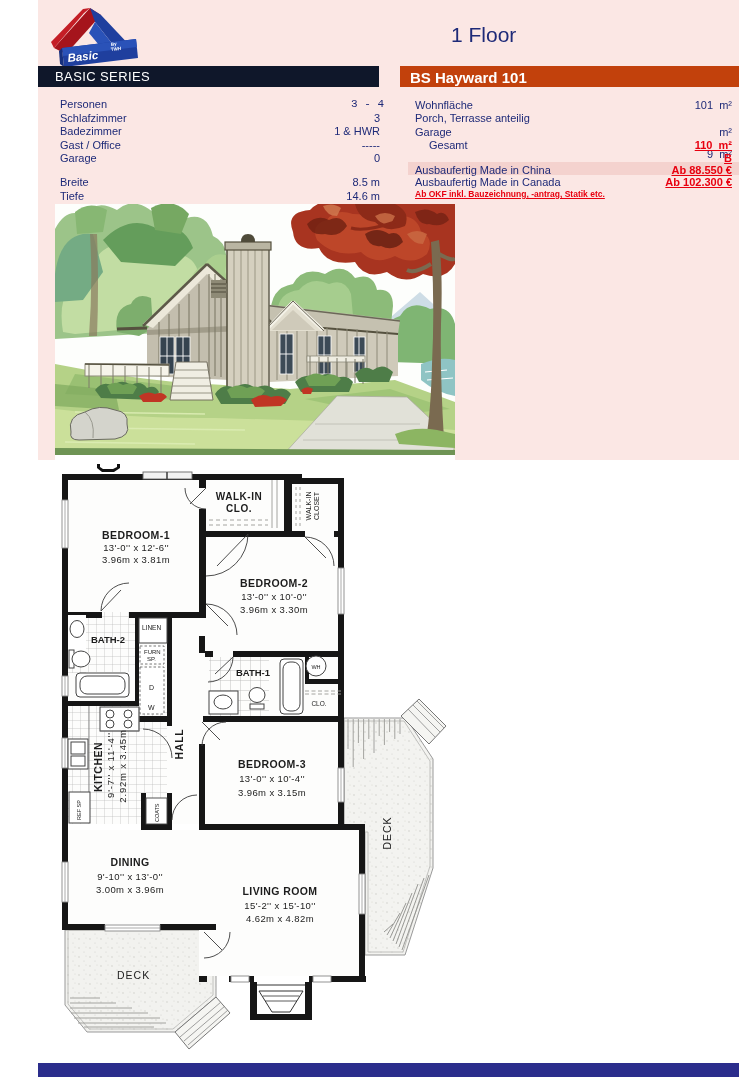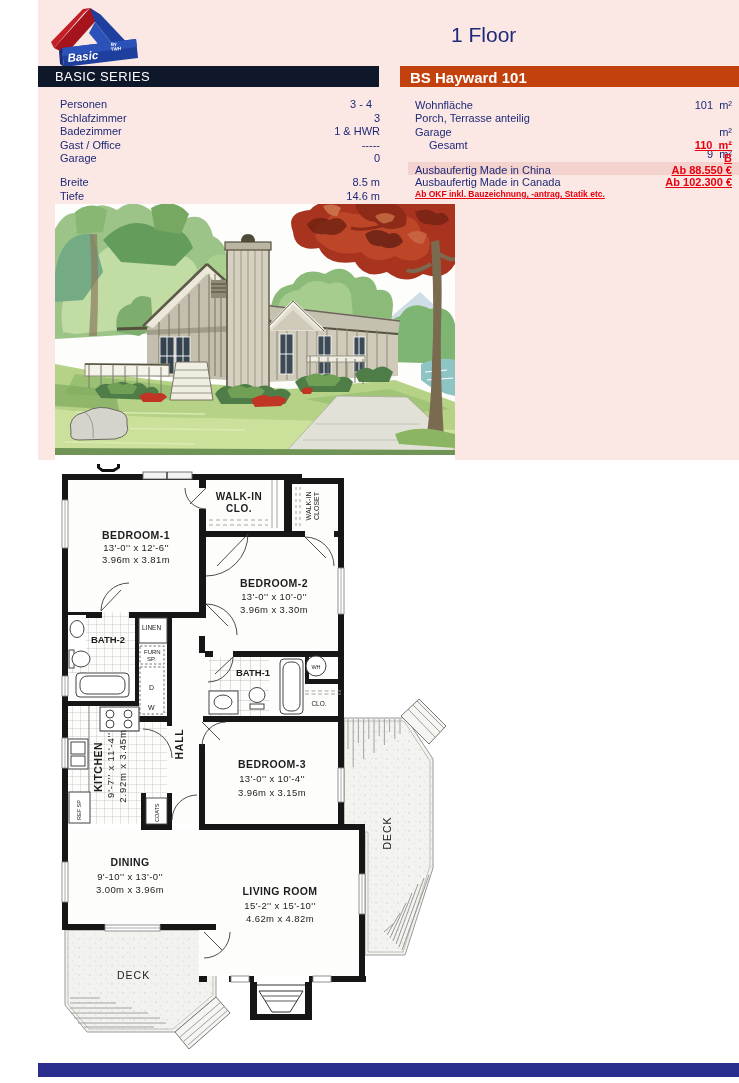--- a/index.html
+++ b/index.html
@@ -36,21 +36,21 @@
 
 <div class="abs" style="left:38px;top:66px;width:341px;height:21px;background:#0f172a;">
   <div style="margin:3px 0 0 17px;font-size:13px;color:#ffffff;letter-spacing:0.4px;">BASIC SERIES</div>
 </div>
 
 <div class="abs" style="left:400px;top:66px;width:339px;height:21px;background:#c2410c;">
   <div style="margin:3px 0 0 10px;font-size:15px;font-weight:bold;color:#ffffff;">BS Hayward 101</div>
 </div>
 
 <div class="row" style="left:60px;top:98px;">Personen</div>
-<div class="val" style="left:272px;top:98px;width:100px;">3 - 4</div>
+<div class="val" style="left:284px;top:98px;width:100px;font-family:Liberation Mono, monospace;">3 - 4</div>
 <div class="row" style="left:60px;top:112px;">Schlafzimmer</div>
 <div class="val" style="left:280px;top:112px;width:100px;">3</div>
 <div class="row" style="left:60px;top:125px;">Badezimmer</div>
 <div class="val" style="left:280px;top:125px;width:100px;">1 &amp; HWR</div>
 <div class="row" style="left:60px;top:139px;">Gast / Office</div>
 <div class="val" style="left:280px;top:139px;width:100px;">-----</div>
 <div class="row" style="left:60px;top:152px;">Garage</div>
 <div class="val" style="left:280px;top:152px;width:100px;">0</div>
 <div class="row" style="left:60px;top:176px;">Breite</div>
 <div class="val" style="left:280px;top:176px;width:100px;">8.5 m</div>

